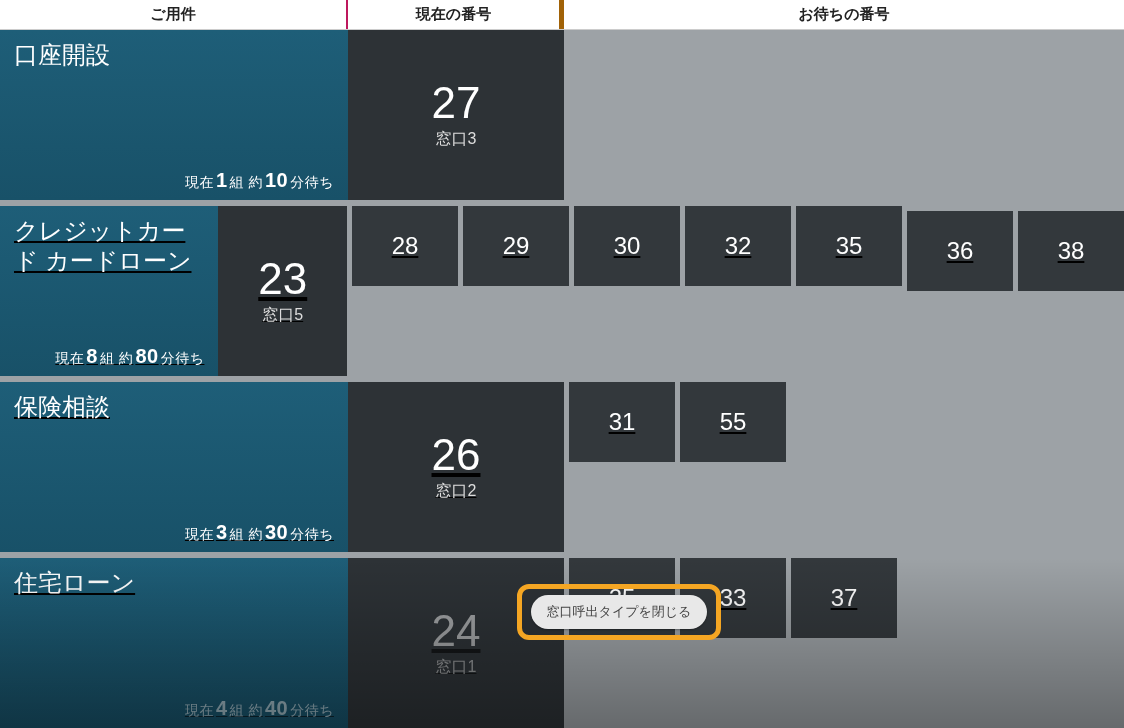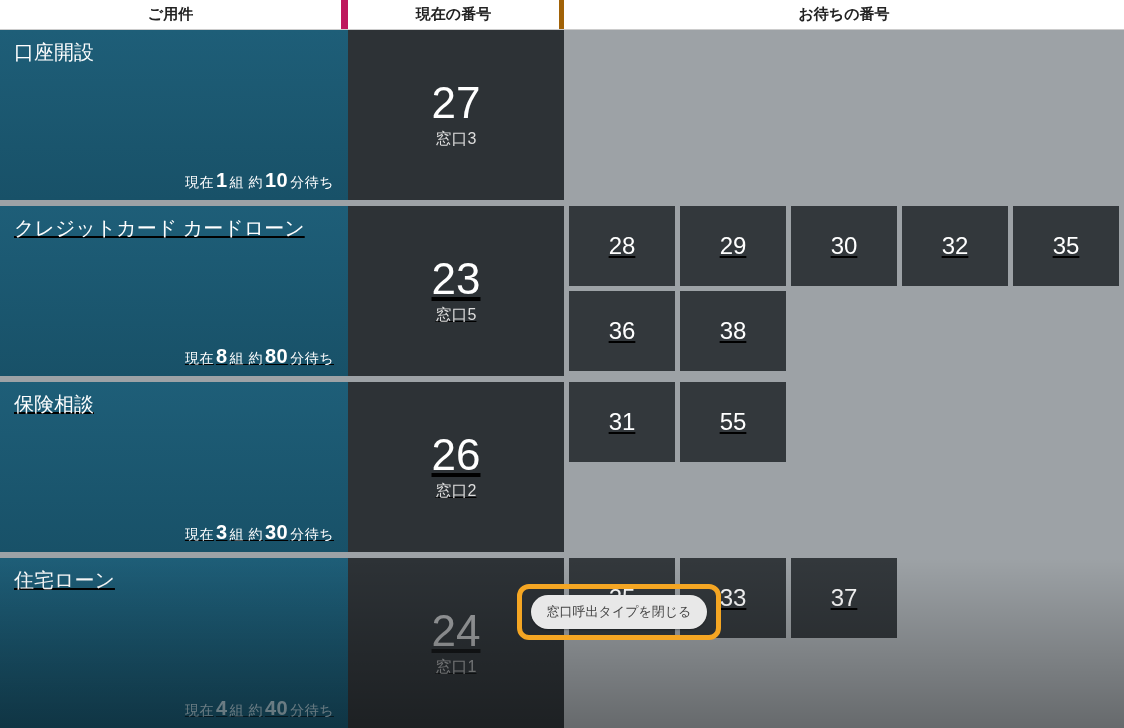--- a/index.html
+++ b/index.html
@@ -10,21 +10,21 @@
   .hdr {
     display: flex;
     height: 30px;
     background: #ffffff;
     color: #222;
     font-size: 15px;
     font-weight: 600;
     border-bottom: 1px solid #ccc;
   }
   .hdr > div { display: flex; align-items: center; justify-content: center; }
-  .col-service { width: 348px; border-right: 7px solid #be185d; }
+  .col-service { width: 348px; border-right: 2px solid #be185d; }
   .col-now     { width: 216px; border-right: 5px solid #a16207; }
   .col-wait    { flex: 1; }
 
   
   .rows { position: relative; }
 
   .row {
     display: flex;
     height: 170px;
     background: #9da2a6;
@@ -34,21 +34,21 @@
   
   .svc {
     width: 348px;
     background: linear-gradient(180deg, #1e5e78 0%, #185168 100%);
     color: #fff;
     position: relative;
     padding: 10px 14px 8px 14px;
     display: flex;
     flex-direction: column;
   }
-  .svc-title { font-size: 20px; line-height: 1.25; font-weight: 400; }
+  .svc-title { font-size: 24px; line-height: 1.25; font-weight: 400; }
   .svc-status {
     margin-top: auto;
     align-self: flex-end;
     font-size: 14px;
     font-weight: 500;
     text-align: right;
     letter-spacing: 0.5px;
     white-space: nowrap;
   }
   .svc-status .big { font-size: 20px; font-weight: 700; padding: 0 2px; }
@@ -64,21 +64,21 @@
     justify-content: center;
     gap: 4px;
   }
   .now-num { font-size: 44px; font-weight: 400; line-height: 1; }
   .now-win { font-size: 16px; color: #ddd; }
 
   
   .wait {
     flex: 1;
     display: flex;
-    flex-direction: column;
+    flex-direction: row;
     justify-content: flex-start;
   }
   .wait-row {
     display: flex;
     gap: 5px;
     padding-left: 5px;
   }
   .wait-row + .wait-row { margin-top: 5px; }
   .tile {
     width: 106px;

